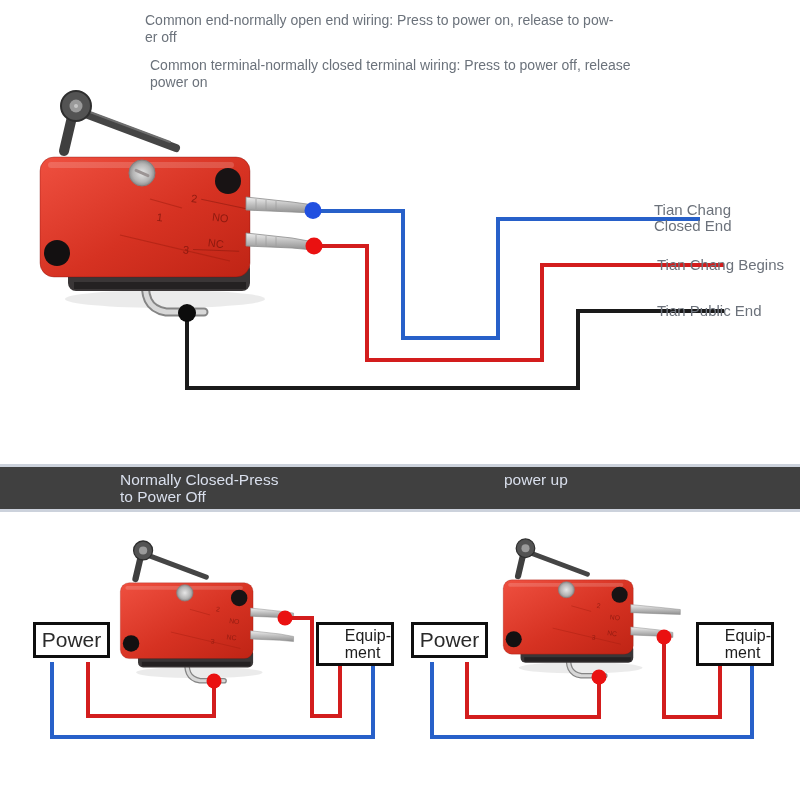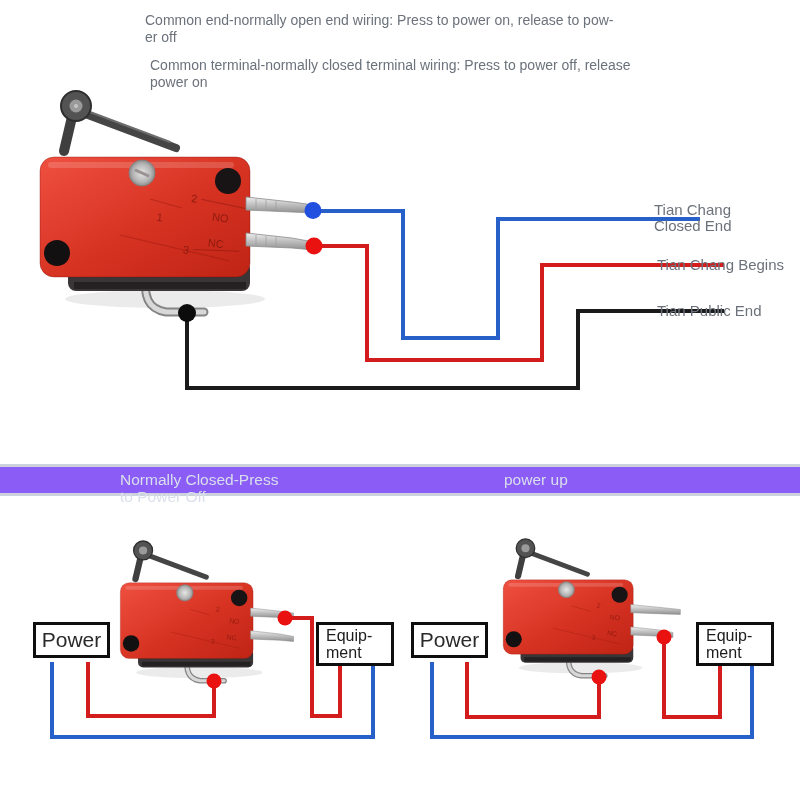--- a/index.html
+++ b/index.html
@@ -11,29 +11,29 @@
   .header{left:145px;top:12px;width:520px;color:#6b727b;font-size:14px;line-height:16.5px;}
   .header .p2{margin-top:12px;margin-left:5px;}
 
   
   .wire-label{color:#6c727b;font-size:15px;line-height:16px;white-space:nowrap;}
   .lbl-closed{left:654px;top:202px;}
   .lbl-begins{left:657px;top:257px;}
   .lbl-public{left:657px;top:303px;}
 
   
-  .banner{left:0;top:464px;width:800px;height:32px;background:#8b5cf6;
+  .banner{left:0;top:464px;width:800px;height:48px;background:#404040;
           border-top:3px solid #ccd2dc;border-bottom:3px solid #ccd2dc;box-sizing:border-box;}
   .banner-text{position:absolute;color:#d9dfec;font-size:15.5px;line-height:16.5px;top:5px;white-space:nowrap;}
   .banner-left{left:120px;}
   .banner-right{left:504px;}
 
   
   .wirebox{background:#ffffff;border:3px solid #0e0e0e;box-sizing:border-box;z-index:3;
-           display:flex;align-items:center;}
+           display:flex;align-items:center;justify-content:flex-end;}
   .power-box{width:77px;height:36px;top:622px;justify-content:center;
              font-size:21px;color:#2a2a2a;}
   .equip-box{width:78px;height:44px;top:622px;padding-left:7px;
              font-size:16px;line-height:17px;color:#1c1c1c;}
   .pb-left{left:33px;}  .eb-left{left:316px;}
   .pb-right{left:411px;} .eb-right{left:696px;}
 
   
   .switch-svg{z-index:1;}
   #wires{left:0;top:0;z-index:2;pointer-events:none;}

